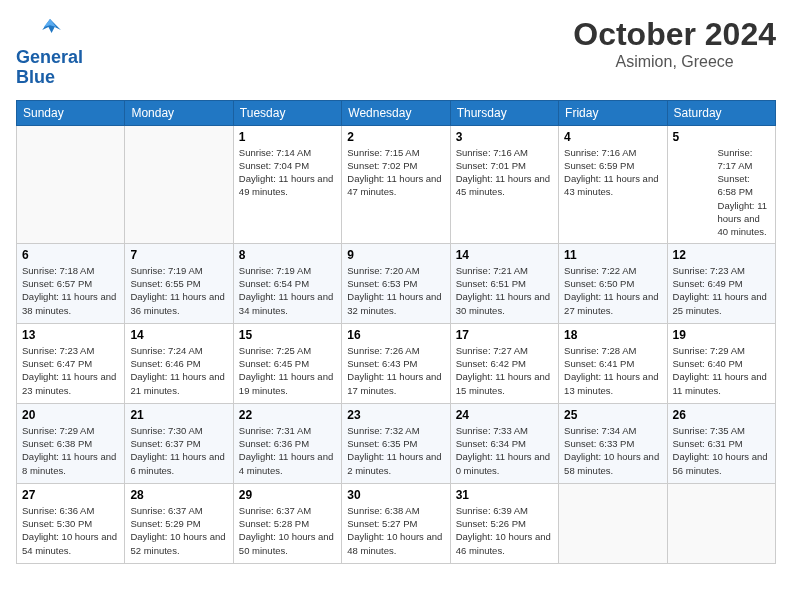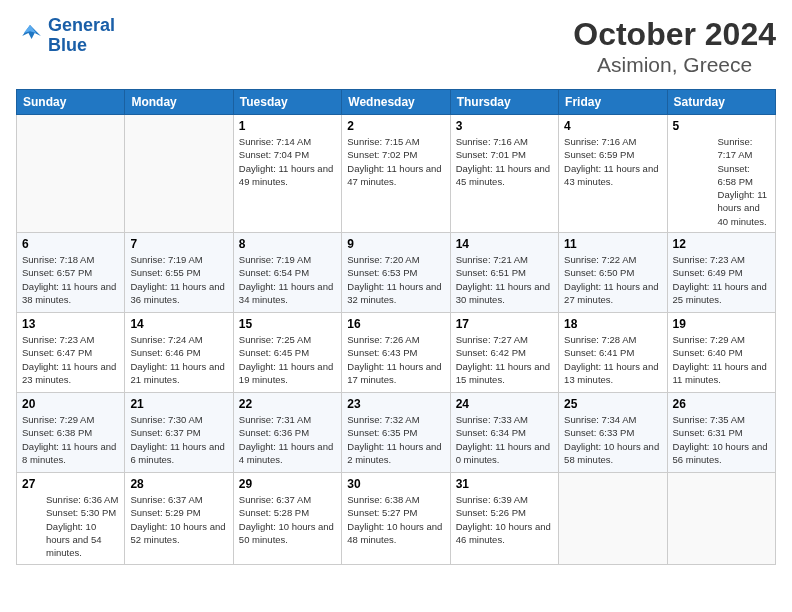--- a/index.html
+++ b/index.html
@@ -13,20 +13,21 @@
     .header {
       display: flex;
       justify-content: space-between;
       align-items: flex-start;
       margin-bottom: 12px;
     }
     .logo {
       display: flex;
       align-items: center;
       gap: 4px;
+      flex-direction: column;
     }
     .logo-text {
       font-size: 18px;
       font-weight: bold;
       color: #333;
       line-height: 1.1;
     }
     .logo-text span {
       color: #1a5fa8;
     }
@@ -36,35 +37,35 @@
     }
     .title-block {
       text-align: center;
     }
     .month-title {
       font-size: 32px;
       font-weight: bold;
       color: #333;
     }
     .location-title {
-      font-size: 21px;
+      font-size: 16px;
       color: #555;
     }
     table {
       width: 100%;
       border-collapse: collapse;
       font-size: 10.5px;
     }
     thead tr th {
       background-color: #2177c3;
       color: #fff;
       padding: 5px 6px;
       text-align: left;
       font-size: 12px;
-      font-weight: bold;
+      font-weight: normal;
       border: 1px solid #1a60a0;
     }
     tbody tr td {
       border: 1px solid #ccc;
       vertical-align: top;
       padding: 4px 5px;
       height: 80px;
       width: calc(100% / 7);
       background: #fff;
     }
@@ -284,21 +285,21 @@
         <td>
           <div class="day-num">26</div>
           <div class="cell-info" style="white-space: pre-line;">Sunrise: 7:35 AM
 Sunset: 6:31 PM
 Daylight: 10 hours and 56 minutes.</div>
         </td>
       </tr>
       <tr>
         <td>
           <div class="day-num">27</div>
-          <div class="cell-info" style="white-space: pre-line; margin-left: 24px;">Sunrise: 6:36 AM
+          <div class="cell-info" style="white-space: pre-line;">Sunrise: 6:36 AM
 Sunset: 5:30 PM
 Daylight: 10 hours and 54 minutes.</div>
         </td>
         <td>
           <div class="day-num">28</div>
           <div class="cell-info" style="white-space: pre-line;">Sunrise: 6:37 AM
 Sunset: 5:29 PM
 Daylight: 10 hours and 52 minutes.</div>
         </td>
         <td>

